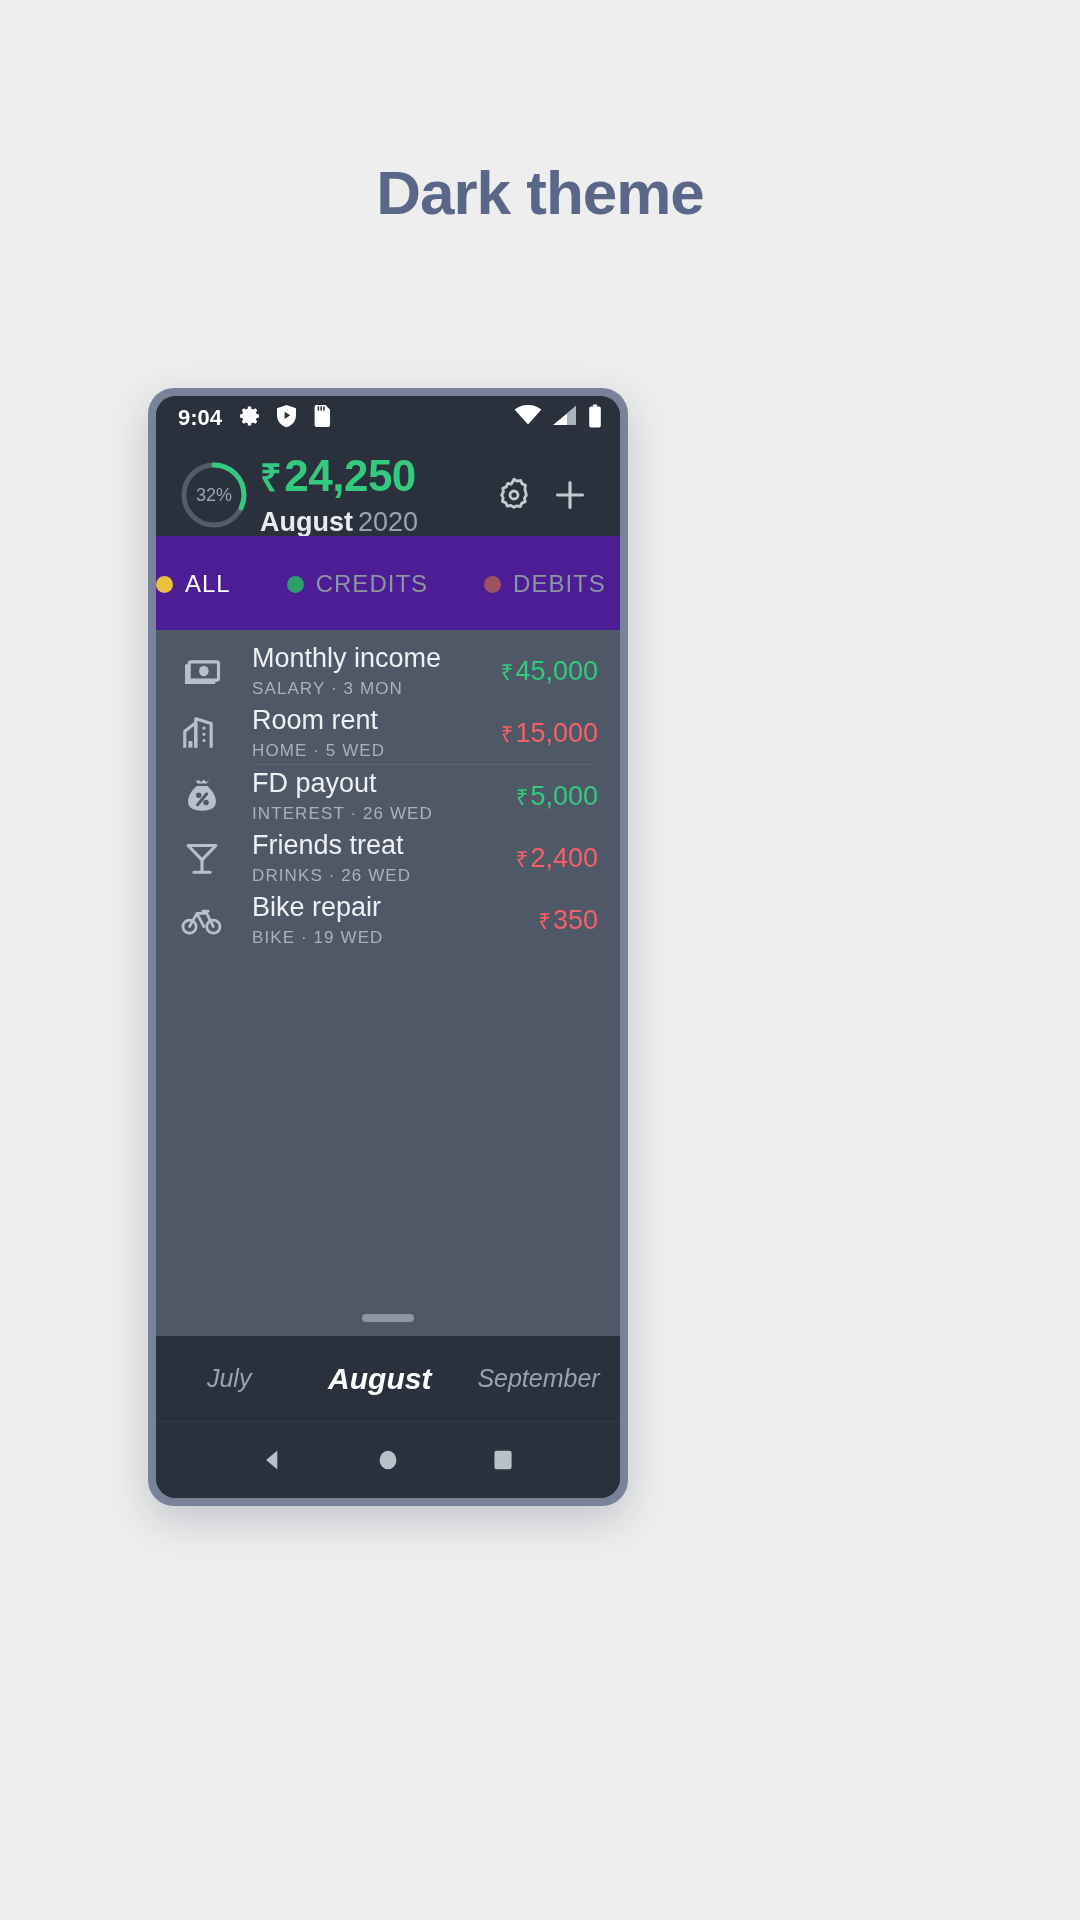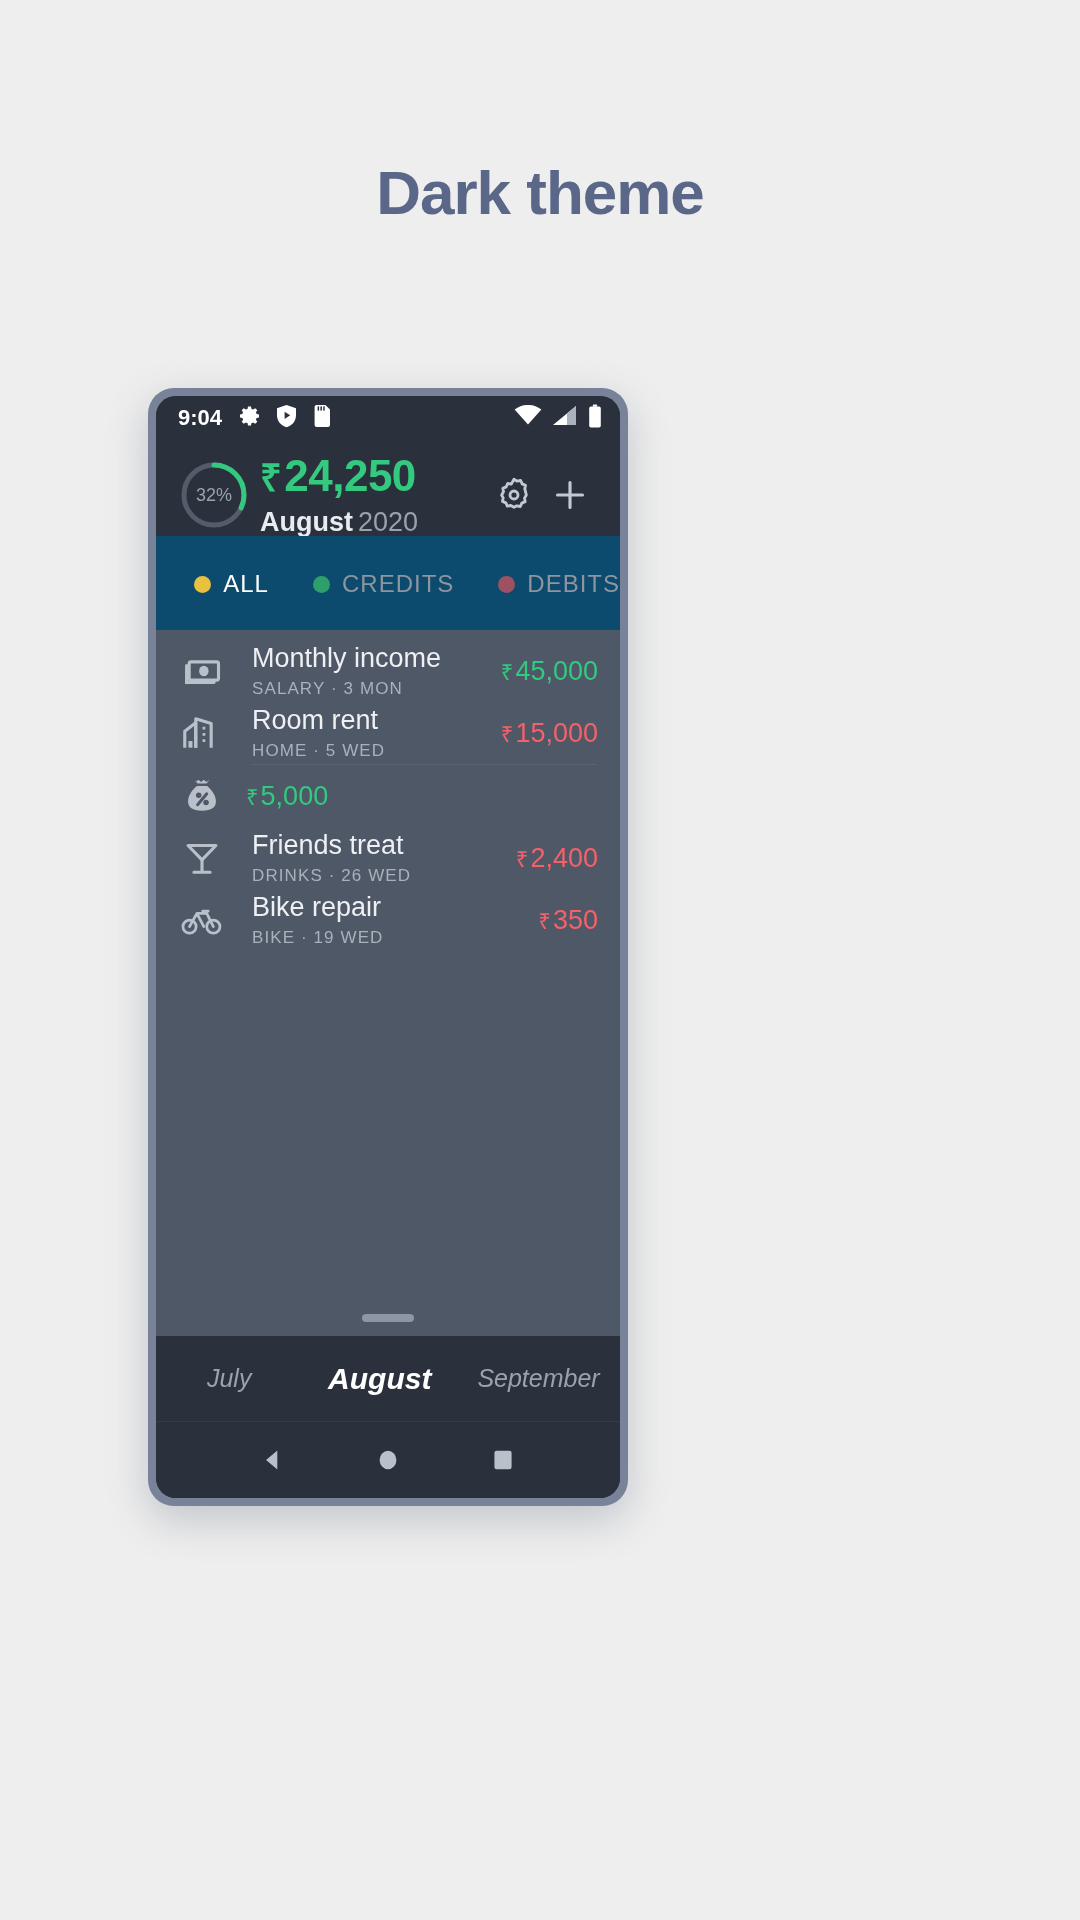--- a/index.html
+++ b/index.html
@@ -102,25 +102,25 @@
   #header-period .year  { color:#9aa2ad; font-weight:normal; margin-left:5px; }
 
   .header-action {
     width:56px; height:56px;
     display:flex; align-items:center; justify-content:center;
     flex:0 0 auto;
   }
 
   
   #filter-tabs {
-    background:#0c4a6e;
+    background:#4c1d95;
     display:flex;
     align-items:center;
-    justify-content:flex-end;
-    gap:44px;
+    justify-content:flex-start;
+    gap:56px;
     padding:34px 0 32px 0;
     flex:0 0 auto;
   }
   .filter-tab { display:flex; align-items:center; gap:12px; }
   .filter-dot { width:17px; height:17px; border-radius:50%; flex:0 0 auto; }
   .filter-label { font-size:24px; letter-spacing:1px; color:#8d95a1; }
   .filter-tab.active .filter-label { color:#ffffff; }
 
   
   #txn-list {
@@ -376,20 +376,28 @@
       <div class="txn-row">
         <div class="txn-icon">
           <svg width="44" height="44" viewBox="0 0 24 24">
             <path d="M8 3.2l1.5 2h5l1.5-2-1.6 1.1-1.4-1.1-1.5 1.1-1.5-1.1L8.6 4.3 8 3.2z" fill="#b9c0c9"></path>
             <path d="M9.2 6.6C6.6 8.6 4.4 11.8 4.4 15c0 3.2 2.4 5 7.6 5s7.6-1.8 7.6-5c0-3.2-2.2-6.4-4.8-8.4H9.2z" fill="#b9c0c9"></path>
             <path d="M9.6 16.8l5-6" stroke="#4e5867" stroke-width="1.6" stroke-linecap="round"></path>
             <circle cx="10.2" cy="11.6" r="1.5" fill="#4e5867"></circle>
             <circle cx="14.2" cy="15.6" r="1.5" fill="#4e5867"></circle>
           </svg>
         </div>
+        <div class="txn-mid">
+          <div class="txn-title">FD payout</div>
+          <div class="txn-sub">
+            <span>INTEREST</span>
+            <span>·</span>
+            <span>26 WED</span>
+          </div>
+        </div>
         <div class="txn-amount amt-credit">
           <span class="rupee">₹</span><span>5,000</span>
         </div>
       </div>
 
       <div class="txn-row">
         <div class="txn-icon">
           <svg width="44" height="44" viewBox="0 0 24 24">
             <path d="M4.4 5.2h15.2L12 13 4.4 5.2z" fill="none" stroke="#b9c0c9" stroke-width="1.7" stroke-linejoin="round"></path>
             <path d="M12 13v6.4M7.6 19.8h8.8" stroke="#b9c0c9" stroke-width="1.7" stroke-linecap="round"></path>

